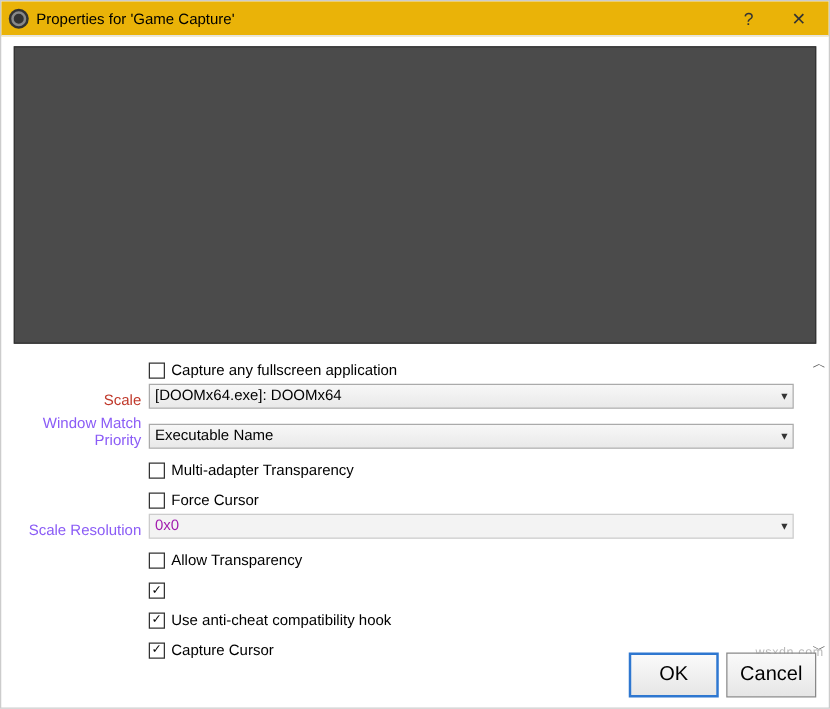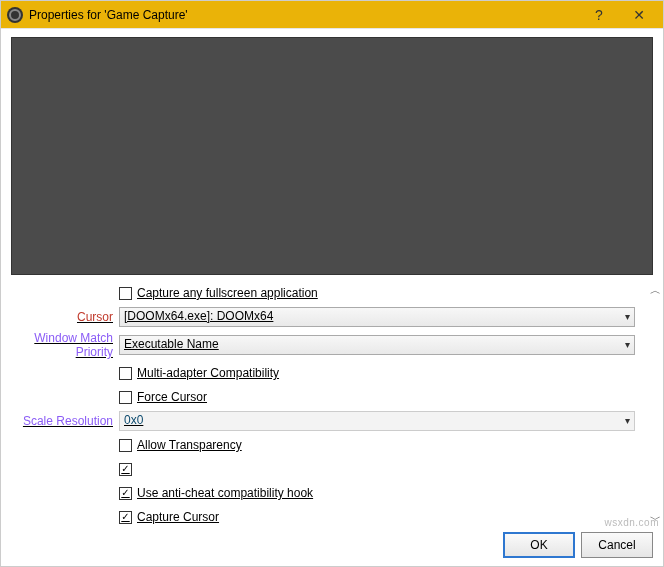--- a/index.html
+++ b/index.html
@@ -53,24 +53,23 @@
     margin: 8px 10px 8px 10px;
     height: 238px;
     border: 1px solid #333;
   }
   .form-area {
     position: relative;
     padding: 0 10px 0 10px;
   }
   .form-row {
     display: flex;
-    align-items: center;
+    align-items: flex-end;
     min-height: 20px;
     margin-bottom: 4px;
-    text-decoration: underline;
   }
   .form-label {
     width: 108px;
     text-align: right;
     padding-right: 6px;
     font-size: 12px;
     color: #8b5cf6;
   }
   .form-label.red { color: #c0392b; }
   .form-control {
@@ -109,45 +108,45 @@
   .select::after {
     content: "▾";
     position: absolute;
     right: 4px;
     top: 3px;
     font-size: 10px;
     color: #333;
   }
   .select.disabled {
     background: #f3f3f3;
-    color: #0c4a6e;
+    color: #a21caf;
     border-color: #ccc;
   }
   .scroll-hint-top, .scroll-hint-bottom {
     position: absolute;
     right: 2px;
     font-size: 11px;
     color: #555;
     user-select: none;
   }
   .scroll-hint-top { top: 0; }
   .scroll-hint-bottom { bottom: 0; }
   .button-bar {
     position: absolute;
     bottom: 8px;
     right: 10px;
     display: flex;
     gap: 6px;
   }
   .btn {
     min-width: 72px;
-    height: 26px;
+    height: 36px;
     border: 1px solid #888;
     background: linear-gradient(#fafafa,#e6e6e6);
-    font-size: 12px;
+    font-size: 16px;
     display: flex;
     align-items: center;
     justify-content: center;
     user-select: none;
   }
   .btn.primary {
     border: 2px solid #2e77d0;
   }
   .watermark {
     position: absolute;
@@ -176,42 +175,42 @@
 
   <div class="form-row checkbox-row">
     <div class="form-label"></div>
     <div class="form-control">
       <span class="checkbox"></span>
       <span>Capture any fullscreen application</span>
     </div>
   </div>
 
   <div class="form-row">
-    <div class="form-label red">Cursor</div>
+    <div class="form-label red">Scale</div>
     <div class="form-control">
       <div class="select">
         <span>[DOOMx64.exe]: DOOMx64</span>
       </div>
     </div>
   </div>
 
   <div class="form-row">
     <div class="form-label">Window Match Priority</div>
     <div class="form-control">
       <div class="select">
         <span>Executable Name</span>
       </div>
     </div>
   </div>
 
   <div class="form-row checkbox-row">
     <div class="form-label"></div>
     <div class="form-control">
       <span class="checkbox"></span>
-      <span>Multi-adapter Compatibility</span>
+      <span>Multi-adapter Transparency</span>
     </div>
   </div>
 
   <div class="form-row checkbox-row">
     <div class="form-label"></div>
     <div class="form-control">
       <span class="checkbox"></span>
       <span>Force Cursor</span>
     </div>
   </div>

